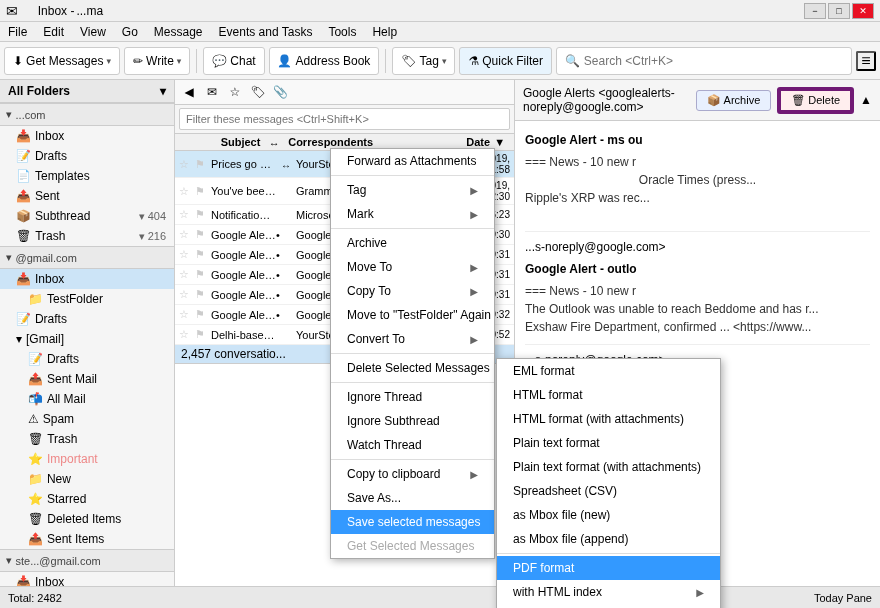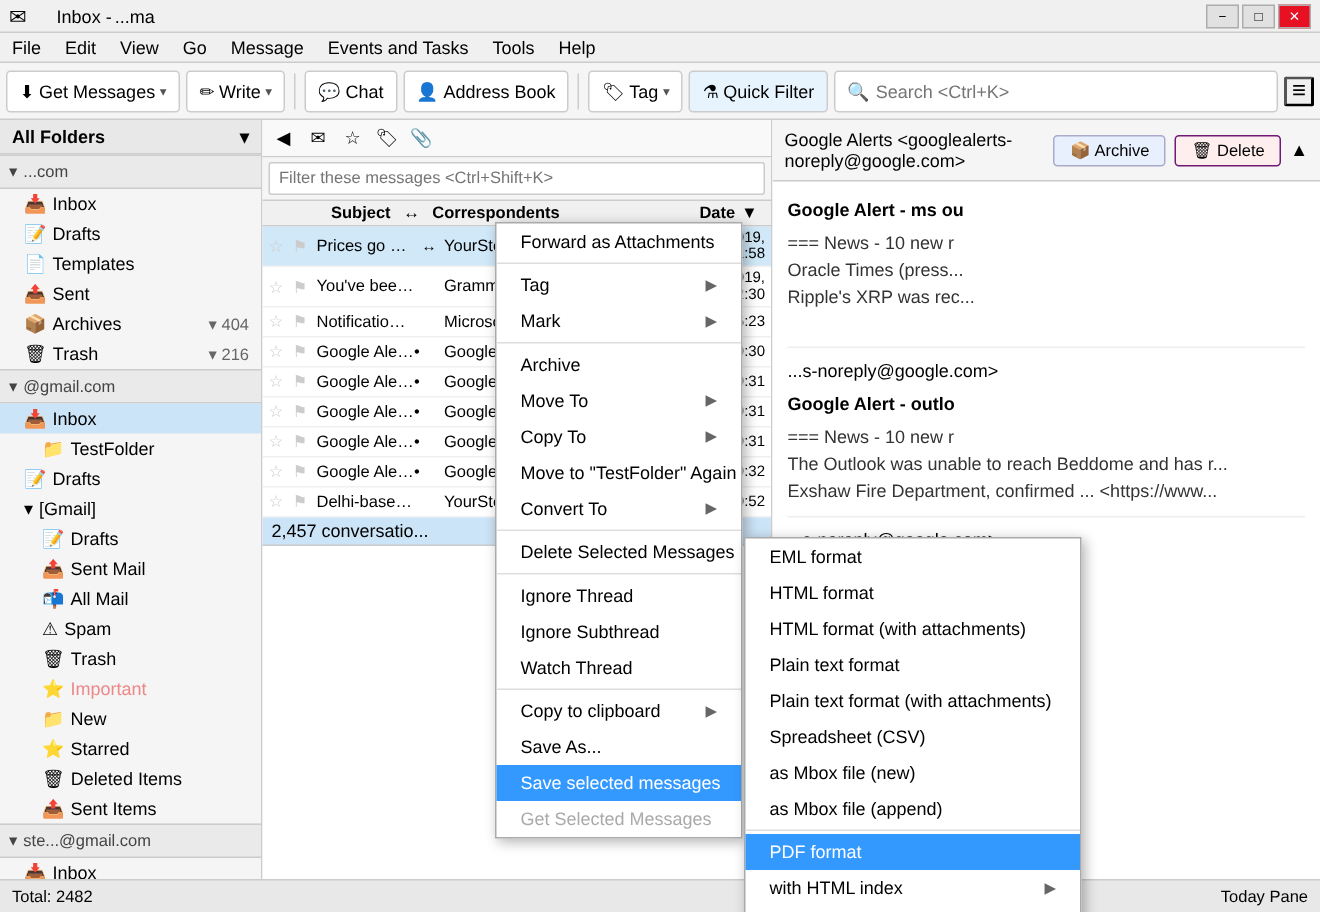--- a/index.html
+++ b/index.html
@@ -39,21 +39,21 @@
     .icon-toolbar { display: flex; align-items: center; padding: 2px 4px; border-bottom: 1px solid #ccc; background: #f9f9f9; gap: 3px; }
     .icon-btn { width: 20px; height: 20px; display: flex; align-items: center; justify-content: center; font-size: 12px; cursor: pointer; border-radius: 2px; }
     .col-header { display: flex; align-items: center; padding: 2px 6px; background: #f0f0f0; border-bottom: 1px solid #ccc; font-size: 11px; font-weight: bold; gap: 4px; }
     .conv-count { background: #cce4f7; padding: 2px 6px; font-size: 12px; border-bottom: 1px solid #ccc; }
 
     
     #reading-pane { flex: 1; background: #fff; overflow-y: auto; font-size: 12px; }
     .reading-header { padding: 6px 8px; background: #f5f5f5; border-bottom: 1px solid #ccc; display: flex; align-items: center; gap: 6px; }
     .reading-body { padding: 10px; font-size: 12px; line-height: 1.5; }
     .archive-btn { padding: 3px 10px; background: #e8f0fe; border: 1px solid #aac; border-radius: 3px; cursor: pointer; font-size: 11px; }
-    .delete-btn { padding: 3px 10px; background: #fee; border: 1px solid #701a75; border-radius: 3px; cursor: pointer; font-size: 11px; }
+    .delete-btn { padding: 3px 10px; background: #fee; border: 4px solid #701a75; border-radius: 3px; cursor: pointer; font-size: 11px; }
 
     
     .ctx-menu { position: absolute; background: #fff; border: 1px solid #aaa; box-shadow: 2px 2px 8px rgba(0,0,0,0.3); z-index: 100; min-width: 160px; font-size: 12px; }
     .ctx-menu-item { padding: 5px 16px; cursor: pointer; display: flex; align-items: center; justify-content: space-between; white-space: nowrap; }
     .ctx-menu-item.highlighted { background: #3399ff; color: #fff; }
     .ctx-menu-sep { height: 1px; background: #ddd; margin: 2px 0; }
     .ctx-arrow { font-size: 10px; color: #666; margin-left: 16px; }
     .highlighted .ctx-arrow { color: #fff; }
 
     .status-bar { position: absolute; bottom: 0; left: 0; right: 0; height: 22px; background: #e8e8e8; border-top: 1px solid #ccc; display: flex; align-items: center; padding: 0 8px; font-size: 11px; gap: 8px; }
@@ -151,21 +151,21 @@
     <div class="folder-item indent1">
       <span>📄</span>
       <span>Templates</span>
     </div>
     <div class="folder-item indent1">
       <span>📤</span>
       <span>Sent</span>
     </div>
     <div class="folder-item indent1">
       <span>📦</span>
-      <span>Archives</span>
+      <span>Subthread</span>
       <span class="count">▾ 404</span>
     </div>
     <div class="folder-item indent1">
       <span>🗑</span>
       <span>Trash</span>
       <span class="count">▾ 216</span>
     </div>
 
     <div class="account-header">
       <span>▾</span>
@@ -354,21 +354,21 @@
       <button class="delete-btn">
         <span>🗑</span>
         <span>Delete</span>
       </button>
       <span style="cursor:pointer;">▲</span>
     </div>
 
     <div class="reading-body">
       <div style="font-weight:bold;margin-bottom:4px;">Google Alert - ms ou</div>
       <div style="color:#333;">=== News - 10 new r</div>
-      <div style="color:#333;">Oracle Times (press...</div>
+      <div style="color:#333;text-align:center;">Oracle Times (press...</div>
       <div style="color:#333;margin-bottom:24px;">Ripple's XRP was rec...</div>
 
       <div style="border-top:1px solid #eee;padding-top:6px;margin-bottom:4px;">...s-noreply@google.com&gt;</div>
       <div style="font-weight:bold;margin-bottom:4px;">Google Alert - outlo</div>
       <div style="color:#333;">=== News - 10 new r</div>
       <div style="color:#333;">The Outlook was unable to reach Beddome and has r...</div>
       <div style="color:#333;margin-bottom:8px;">Exshaw Fire Department, confirmed ... &lt;https://www...</div>
 
       <div style="border-top:1px solid #eee;padding-top:6px;">...s-noreply@google.com&gt;</div>
       <div style="font-weight:bold;">Google Alert - eudora to outlook</div>

